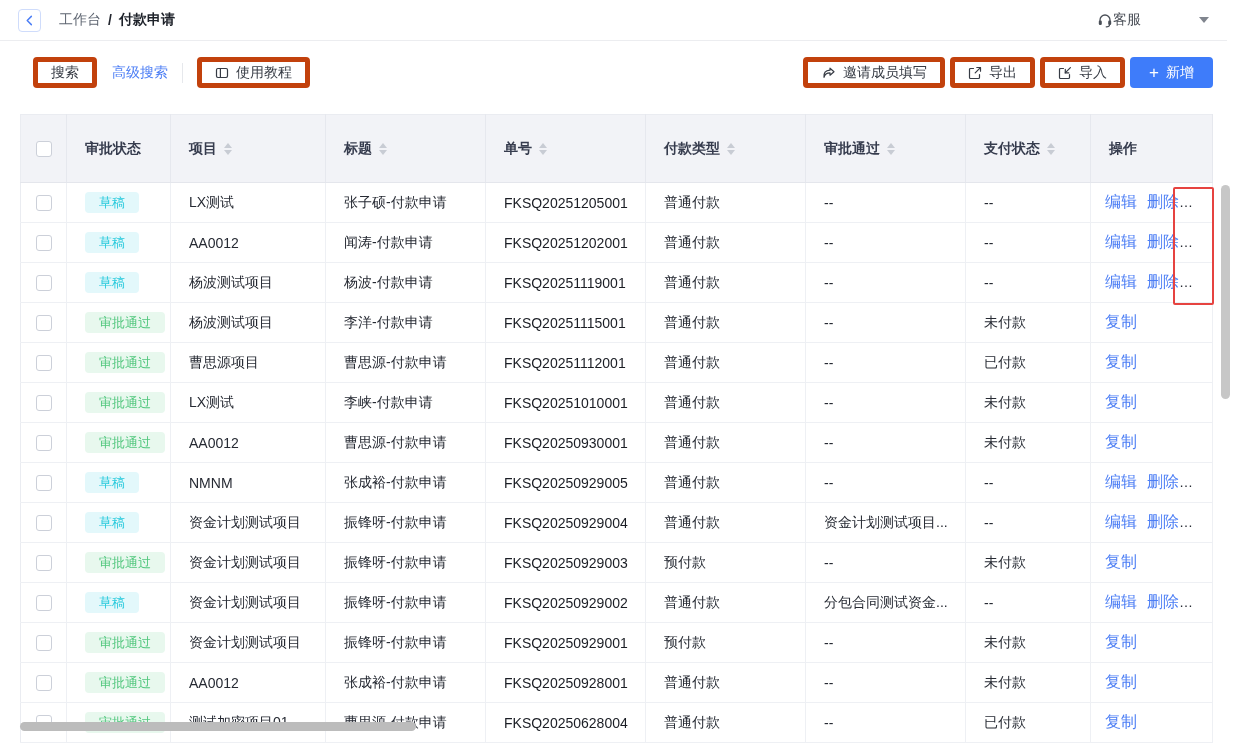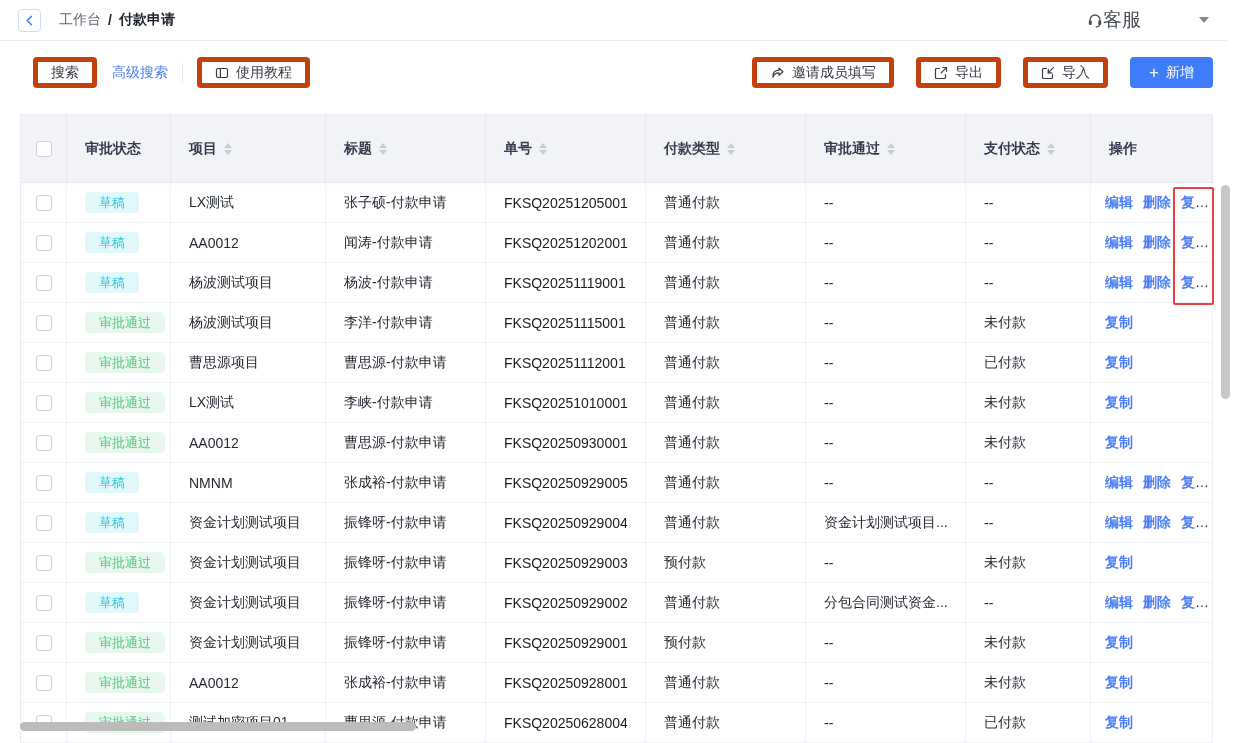--- a/index.html
+++ b/index.html
@@ -22,56 +22,56 @@
   .app{position:relative;width:1227px;height:743px;}
 
   
   .topbar{height:41px;display:flex;align-items:center;padding:0 18px;border-bottom:1px solid #ecedf0;}
   .back-btn{width:23px;height:23px;border:1px solid #cfdcfb;border-radius:4px;background:#fff;display:flex;align-items:center;justify-content:center;cursor:pointer;}
   .breadcrumb{margin-left:18px;font-size:14px;display:flex;align-items:center;gap:7px;}
   .breadcrumb .parent{color:var(--muted);}
   .breadcrumb .sep{color:#22262e;font-weight:600;}
   .breadcrumb .current{color:#1d2129;font-weight:700;}
   .topbar-right{margin-left:auto;display:flex;align-items:center;gap:10px;}
-  .support{display:flex;align-items:center;gap:0;color:#4a4f57;font-size:19px;cursor:pointer;justify-content:space-between;}
+  .support{display:flex;align-items:center;gap:0;color:#4a4f57;font-size:14px;cursor:pointer;justify-content:space-between;}
   .avatar{width:30px;height:30px;border-radius:50%;margin-left:8px;
     background:
       radial-gradient(circle at 50% 30%, #2f3340 0 26%, transparent 27%),
       radial-gradient(circle at 50% 44%, #e3b astonishing 0, #e6b58d 0 22%, transparent 23%),
       linear-gradient(160deg,#8fa3bd 0%,#b9c4d6 45%,#3f6db4 78%,#2f5a9e 100%);
   }
   .caret{width:0;height:0;border-left:5px solid transparent;border-right:5px solid transparent;border-top:6px solid #80858e;cursor:pointer;}
 
   
   .toolbar{margin-top:16px;padding:0 14px 0 18px;display:flex;align-items:center;}
   .search-box{width:297px;height:31px;border:1px solid #dfe1e6;border-radius:5px;display:flex;align-items:center;padding:0 10px;gap:7px;background:#fff;}
   .search-box input{border:none;outline:none;flex:1;font-size:14px;color:#333;background:transparent;}
   .search-box input::placeholder{color:#b3b7bf;}
   .btn{height:31px;border:5px solid #c2410c;background:#fff;border-radius:4px;font-size:14px;color:#363b44;display:inline-flex;align-items:center;justify-content:center;gap:7px;padding:0 13px;cursor:pointer;white-space:nowrap;}
   .btn-primary{background:var(--accent);border-color:var(--accent);color:#fff;padding:0 14px;}
   .link-adv{color:var(--link);font-size:14px;margin:0 14px 0 15px;cursor:pointer;text-decoration:none;white-space:nowrap;font-family:Liberation Mono, monospace;}
   .vdivider{width:1px;height:20px;background:#e6e8ec;margin-right:14px;}
   .toolbar .gap{margin-left:15px;}
-  .toolbar-right{margin-left:auto;display:flex;align-items:center;gap:22px;}
+  .toolbar-right{margin-left:auto;display:flex;align-items:center;gap:5px;}
   .plus{font-size:17px;line-height:1;font-weight:400;}
 
   
   .table-wrap{margin:26px 0 0 20px;width:1192px;}
   table{border-collapse:collapse;table-layout:fixed;width:1192px;border:1px solid var(--border);}
   th,td{border-right:1px solid var(--row-border);border-bottom:1px solid var(--row-border);text-align:left;font-size:14px;color:var(--text);padding:0 0 0 18px;overflow:hidden;white-space:nowrap;text-overflow:ellipsis;}
   thead th{background:var(--head-bg);height:68px;font-weight:700;color:#363c4e;border-right-color:#e6e8ee;border-bottom-color:#e4e6ec;}
   tbody td{height:40px;background:#fff;}
   .col-check{text-align:center;padding:0;}
   .checkbox{display:inline-block;width:16px;height:16px;border:1px solid #ccd0d9;border-radius:3px;background:#fff;vertical-align:middle;cursor:pointer;}
   .badge{display:inline-block;padding:4px 14px;border-radius:4px;font-size:13px;line-height:1;}
   .badge-draft{color:var(--draft-text);background:var(--draft-bg);}
   .badge-approved{color:var(--ok-text);background:var(--ok-bg);}
   .col-doc{font-weight:500;color:var(--text-strong);}
   .col-actions{padding-left:14px;}
-  .action-link{color:var(--link);font-size:14px;text-decoration:none;margin-right:10px;cursor:pointer;font-weight:bold;}
+  .action-link{color:var(--link);font-size:16px;text-decoration:none;margin-right:10px;cursor:pointer;}
   .sort{display:inline-flex;flex-direction:column;gap:2px;margin-left:7px;vertical-align:middle;cursor:pointer;}
   .sort i{width:0;height:0;border-left:4px solid transparent;border-right:4px solid transparent;display:block;}
   .sort .up{border-bottom:5px solid #c8ccd4;}
   .sort .down{border-top:5px solid #c8ccd4;}
 
   
   .red-box{position:absolute;left:1173px;top:187px;width:41px;height:118px;border:2px solid var(--red);border-radius:2px;pointer-events:none;}
   .hscroll-thumb{position:absolute;left:20px;top:722px;width:396px;height:9px;border-radius:5px;background:#bcbcbc;cursor:pointer;}
   .vscroll-thumb{position:absolute;left:1221px;top:185px;width:9px;height:214px;border-radius:5px;background:#c7c7c7;cursor:pointer;}
 

